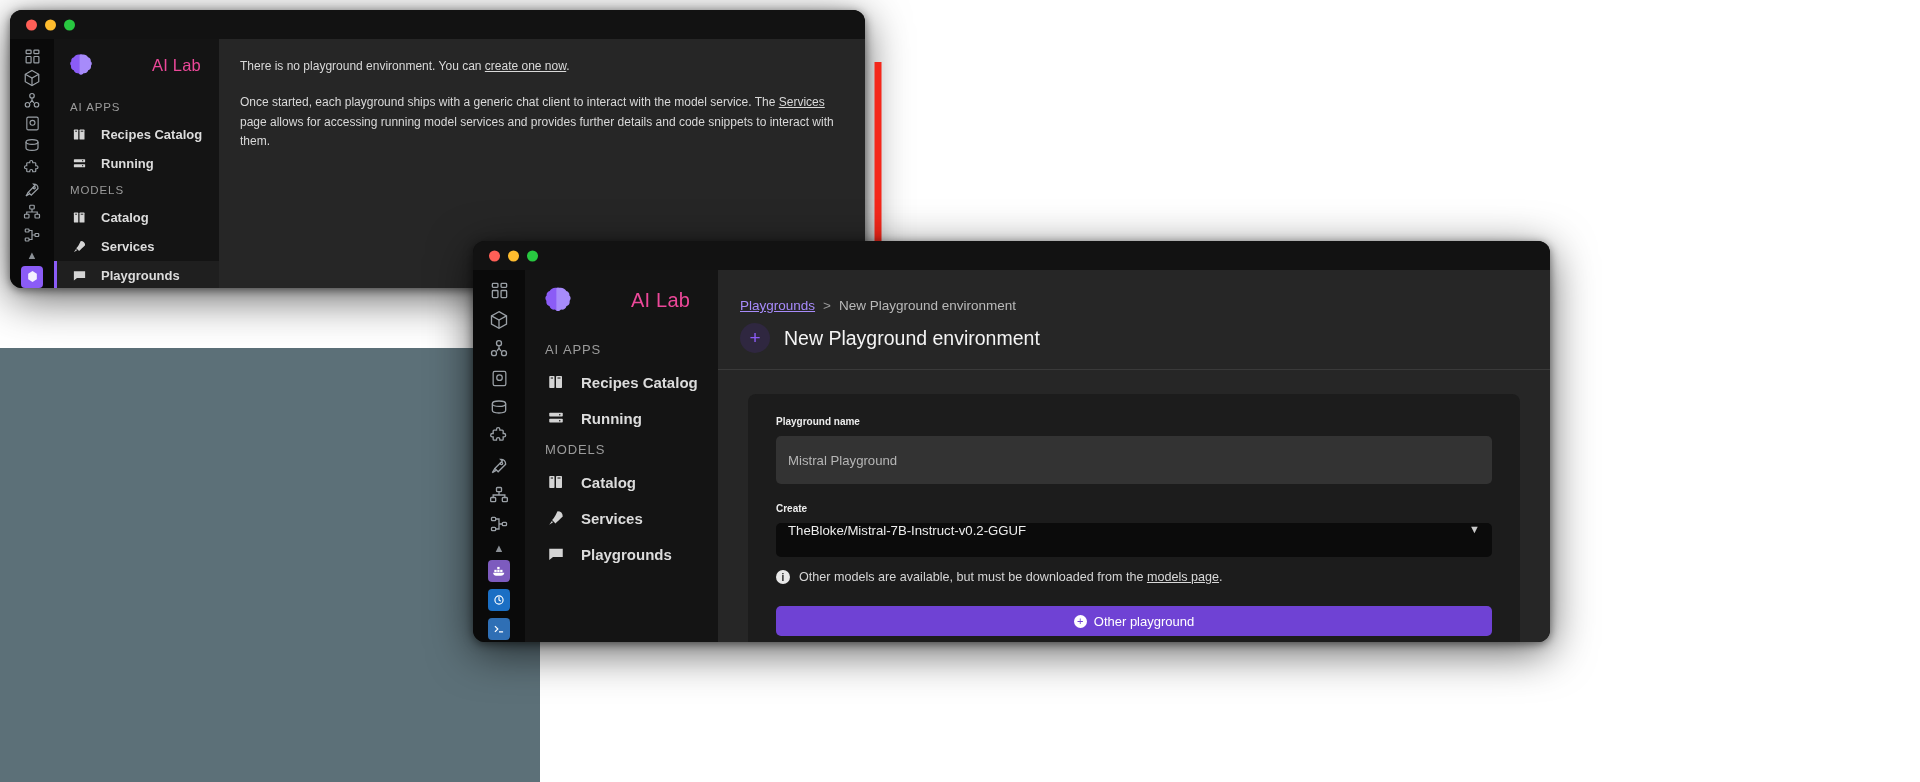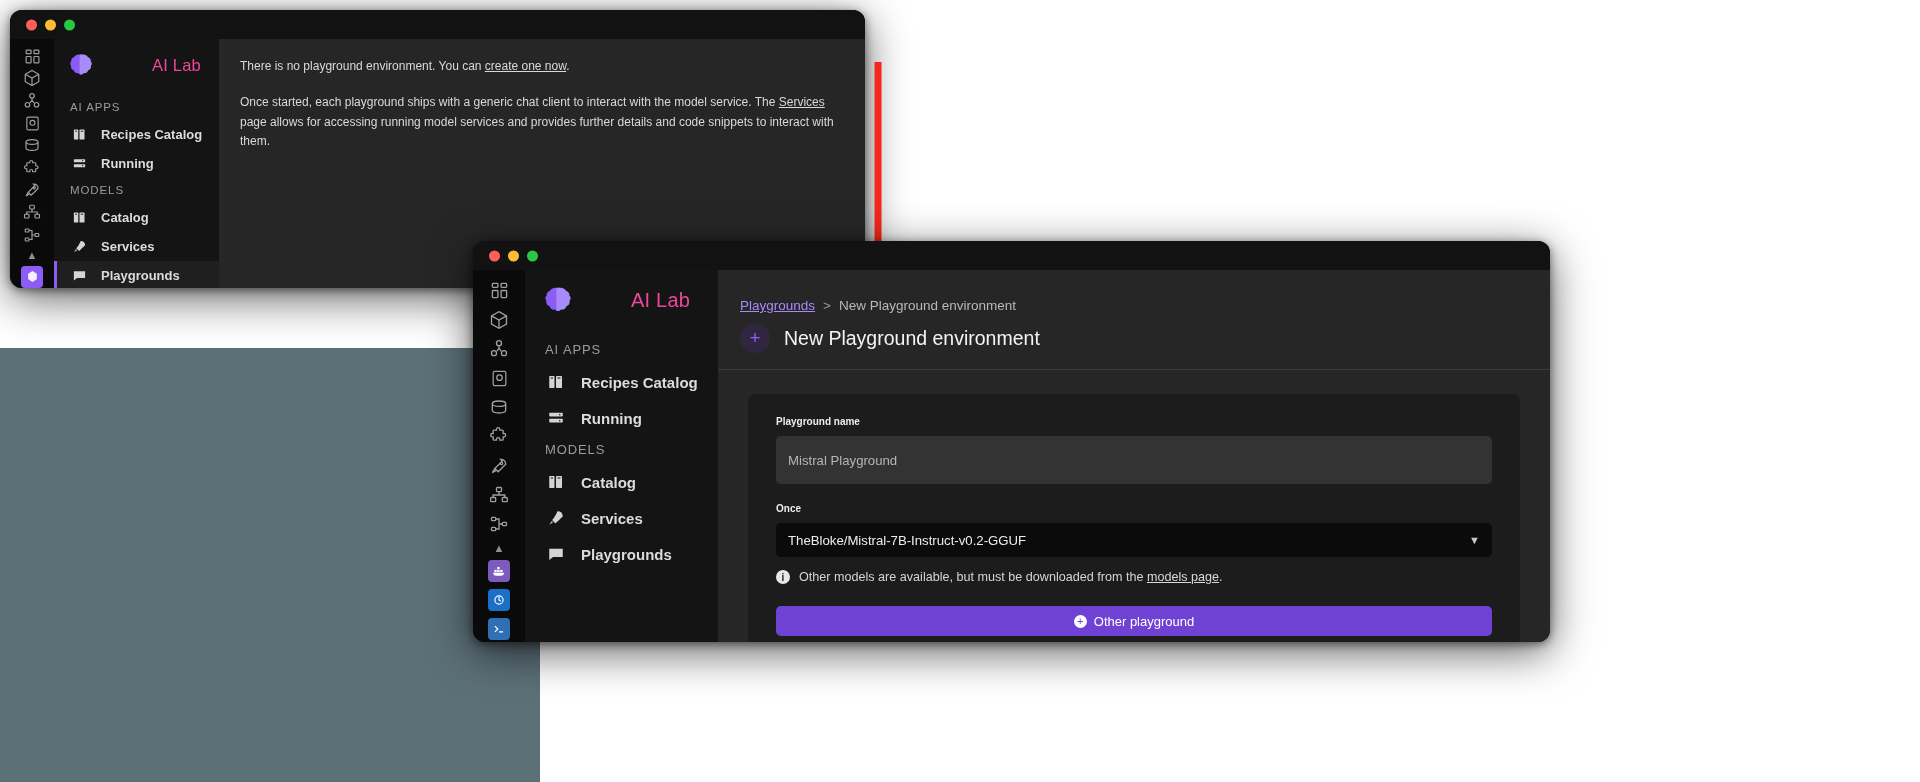--- a/index.html
+++ b/index.html
@@ -104,21 +104,21 @@
     padding: 22px 28px 26px 28px;
   }
   .field-label { color:#ededed; font-size: 10px; font-weight: bold; margin-bottom: 9px; }
   .text-input {
     background:#333333; border-radius: 5px; height: 48px;
     display:flex; align-items:center; padding: 0 12px; color:#b6b6b6; font-size: 13.2px;
   }
   .spacer-16 { height: 19px; }
   .select {
     background:#0b0b0b; border-radius: 5px; height: 34px;
-    display:flex; align-items:center; justify-content:space-between;
+    display:flex; justify-content:space-between;
     padding: 0 12px; color:#ededed; font-size: 13.2px;
   }
   .chev { color:#c9c9c9; font-size: 11px; }
   .hint { display:flex; align-items:center; gap: 9px; margin-top: 13px; color:#d5d5d5; font-size: 12.6px; }
   .info-ic { width:14px; height:14px; border-radius:50%; background:#e8e8e8; color:#1c1c1c;
              font-size:10px; font-weight:bold; display:flex; align-items:center; justify-content:center; flex:none; }
   .btn-create {
     margin-top: 22px; background:#6f42d4; border-radius: 5px; height: 30px;
     display:flex; align-items:center; justify-content:center; gap: 7px;
     color:#fff; font-size: 13px;
@@ -483,21 +483,21 @@
           <span class="plus-badge">+</span>
           <span class="page-title">New Playground environment</span>
         </div>
 
         <div class="card">
           <div class="field-label">Playground name</div>
           <div class="text-input">Mistral Playground</div>
 
           <div class="spacer-16"></div>
 
-          <div class="field-label">Once</div>
+          <div class="field-label">Create</div>
           <div class="select">
             <span>TheBloke/Mistral-7B-Instruct-v0.2-GGUF</span>
             <span class="chev">▼</span>
           </div>
 
           <div class="hint">
             <span class="info-ic">i</span>
             <span><span>Other models are available, but must be downloaded from the </span><a class="lnk" href="#">models page</a><span>.</span></span>
           </div>
 

